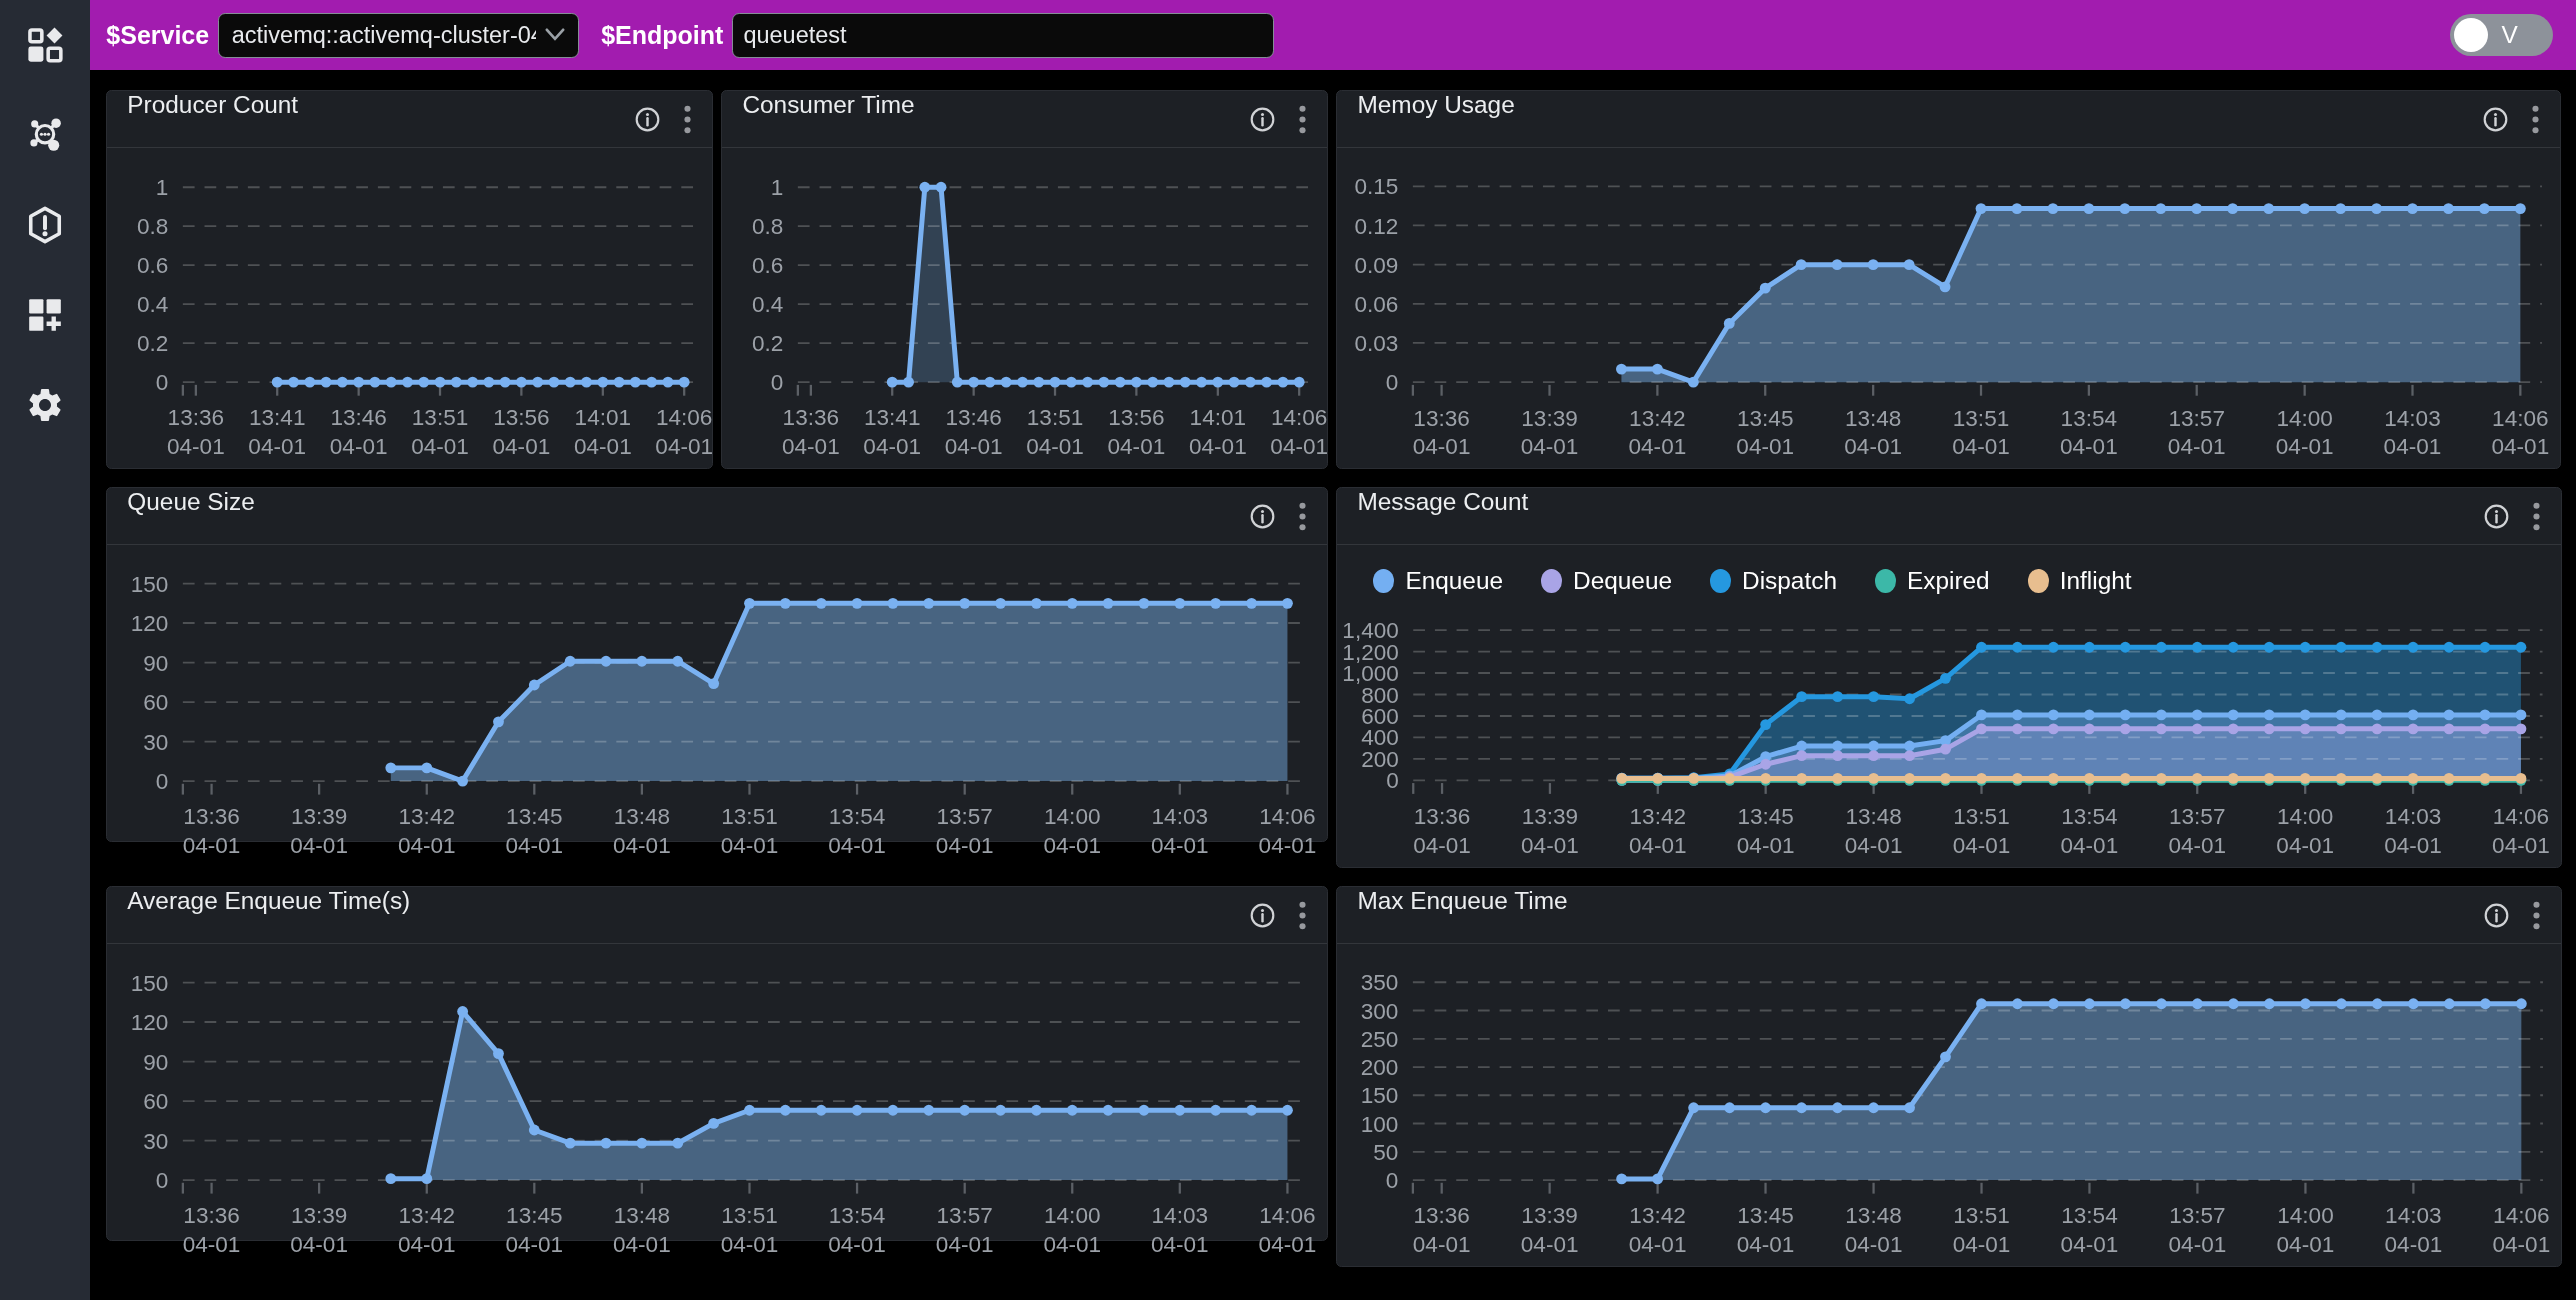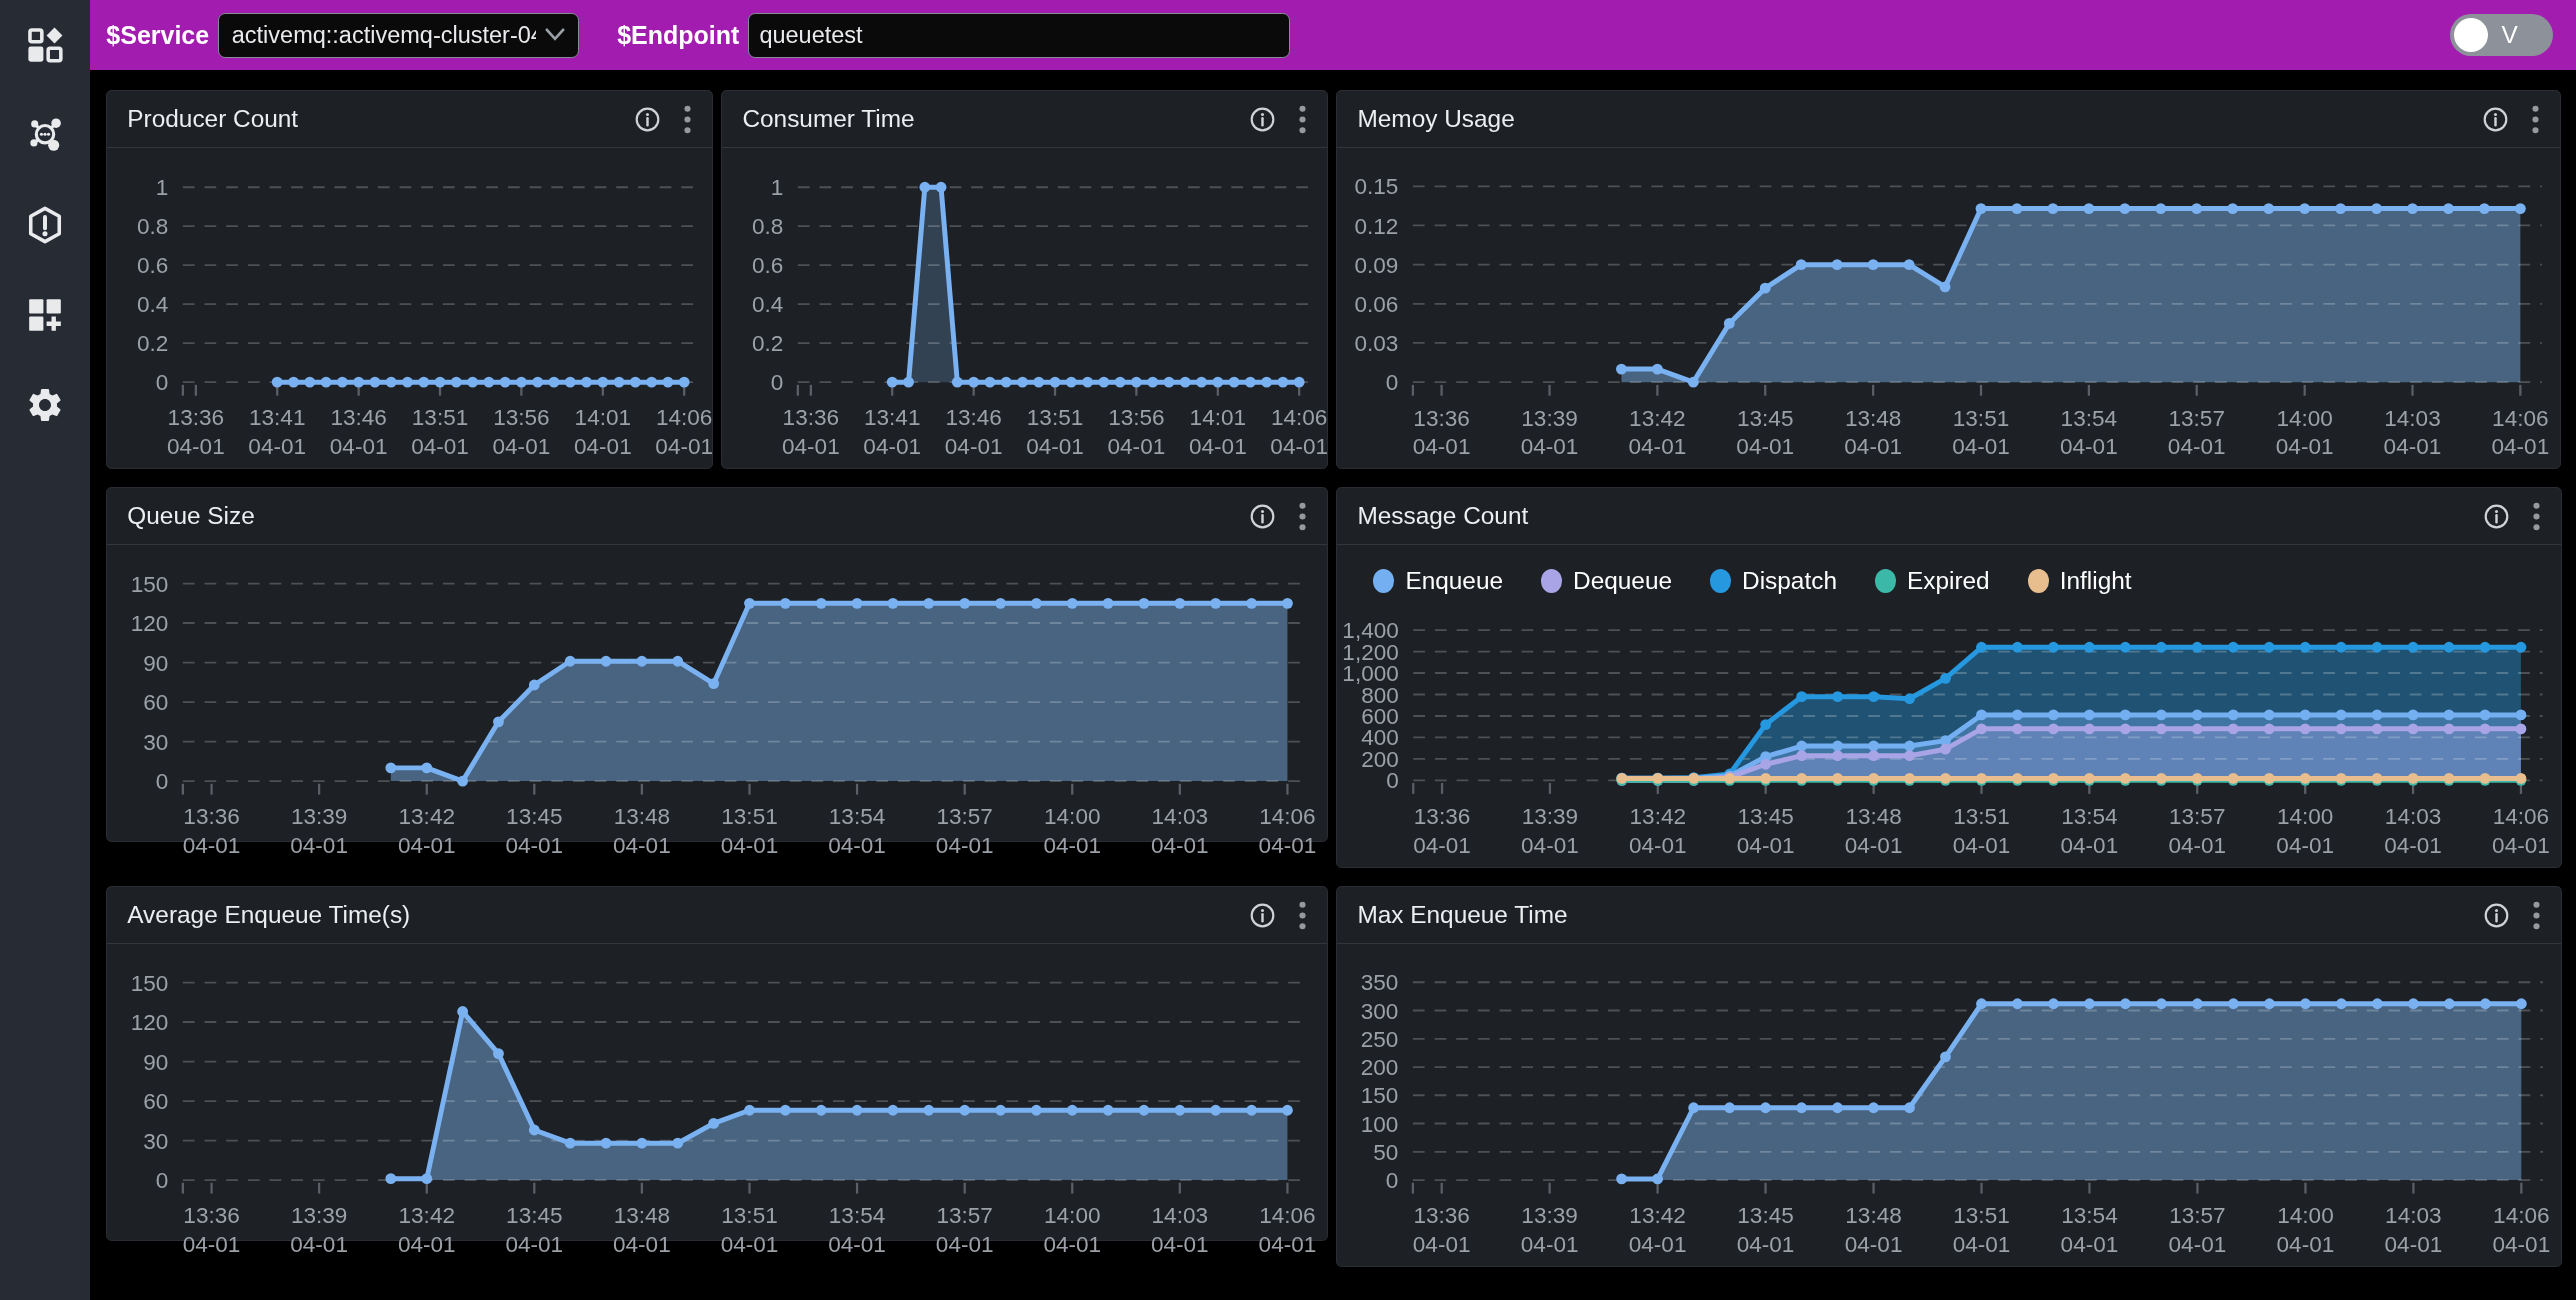--- a/index.html
+++ b/index.html
@@ -10,42 +10,42 @@
   }
   
   .sidebar{position:absolute;left:0;top:0;width:90px;height:1301px;background:#262b34;
     display:flex;flex-direction:column;align-items:center;padding-top:23.5px;gap:47px;box-sizing:border-box;}
   .side-btn{width:43px;height:43px;display:flex;align-items:center;justify-content:center;
     color:#e9eaec;background:none;border:none;cursor:pointer;}
   
   .topbar{position:absolute;left:90px;top:0;width:2486px;height:70px;background:#a21caf;
     display:flex;align-items:center;padding-left:16.3px;box-sizing:border-box;}
   .tb-label{color:#fff;font-size:25px;font-weight:700;}
-  .tb-label.endpoint{margin-left:38px;}
+  .tb-label.endpoint{margin-left:22px;}
   .select{margin-left:9px;width:361px;height:45px;border:1.8px solid #868d96;border-radius:7.2px;
     background:#0a0a0a;display:flex;align-items:center;padding:0 12.6px;box-sizing:border-box;
     color:#e8eaed;font-size:23.5px;cursor:pointer;}
   .select-value{flex:1;overflow:hidden;white-space:nowrap;}
   .chevron{margin-left:7.2px;flex:none;display:flex;}
   .endpoint-input{margin-left:9px;width:542px;height:45px;border:1.8px solid #868d96;border-radius:7.2px;
     background:#0a0a0a;color:#e8eaed;font-size:23.5px;padding:0 10px;box-sizing:border-box;outline:none;}
   .toggle{position:absolute;right:23.5px;top:13.5px;width:103px;height:42px;background:#8d929a;
     border-radius:21px;display:flex;align-items:center;cursor:pointer;}
   .toggle-knob{width:34px;height:34px;border-radius:50%;background:#fff;margin-left:4.5px;}
   .toggle-label{color:#fff;font-size:24.4px;margin-left:13.5px;}
   
   .dashboard{position:absolute;left:90px;top:70px;width:2486px;height:1230px;
     padding:20px 0 0 16.3px;box-sizing:border-box;}
   .row{display:flex;gap:8.1px;margin-bottom:18px;}
   .panel{background:#1d2025;border:0.9px solid #2a2d33;border-radius:5.4px;box-sizing:border-box;position:relative;}
   .p-sm{width:607px;height:379px;}
   .p-lg{width:1225px;height:379px;}
   .p-half-l{width:1222px;height:355px;}
   .p-half-r{width:1226px;height:381px;}
-  .panel-header{height:56px;display:flex;align-items:center;padding:0 20px;border-bottom:1.8px solid #33363b;}
+  .panel-header{height:56px;display:flex;padding:0 20px;border-bottom:1.8px solid #33363b;}
   .panel-title{color:#eceef0;font-size:24.4px;font-weight:500;margin:0;flex:1;
     white-space:nowrap;overflow:hidden;}
   .panel-actions{display:flex;align-items:center;gap:22px;margin-left:auto;}
   .icon-btn{background:none;border:none;padding:0;display:flex;cursor:pointer;}
   .panel-body{position:absolute;top:58px;left:0;right:0;bottom:0;}
   .chart{position:absolute;left:0;right:0;top:0;bottom:0;}
   .panel-body.with-legend .chart{top:52px;}
   .legend{display:flex;align-items:center;gap:38px;padding:18px 0 0 36px;height:34px;}
   .legend-item{display:flex;align-items:center;gap:11px;color:#fff;font-size:24.4px;cursor:pointer;}
   .legend-dot{width:21px;height:24.4px;border-radius:50%;flex:none;}

